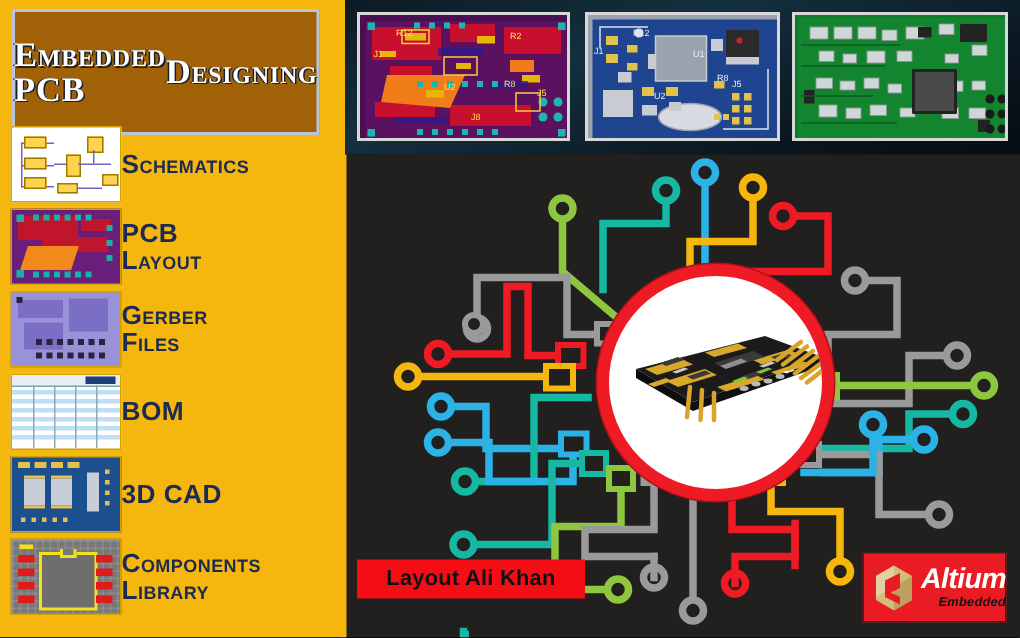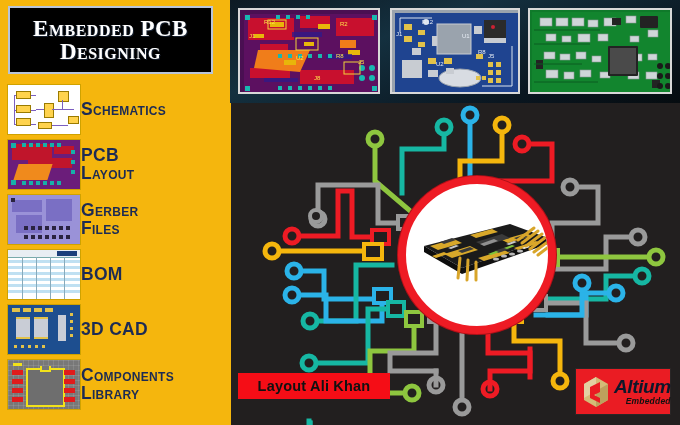--- a/index.html
+++ b/index.html
@@ -1,22 +1,22 @@
 <!DOCTYPE html>
 <html><head>
 <meta charset="utf-8">
 <style>
   html,body{margin:0;padding:0;background:#000;}
   body{width:680px;height:425px;overflow:hidden;font-family:"Liberation Sans",sans-serif;}
   #root{position:relative;width:680px;height:425px;background:#161312;overflow:hidden;}
 
   
   #sidebar{position:absolute;left:0;top:0;width:230px;height:425px;background:#f5b60d;}
-  #title-box{position:absolute;left:8px;top:6px;width:205px;height:68px;background:#000000;
-             border:2px solid #b8c4d8;box-sizing:border-box;display:flex;flex-direction:column;
+  #title-box{position:absolute;left:8px;top:6px;width:205px;height:84px;background:#a16207;
+             border:2px solid #b8c4d8;box-sizing:border-box;display:flex;flex-direction:row;
              align-items:center;justify-content:center;}
   .title-line{color:#ffffff;font-family:"Liberation Serif",serif;font-weight:bold;
               font-variant:small-caps;letter-spacing:.5px;line-height:1.02;
               text-shadow:1px 1px 0 #16202f,-1px 0 0 #16202f;}
   #title-l1{font-size:23px;}
   #title-l2{font-size:23px;}
 
   #items{position:absolute;left:0;top:82px;width:230px;}
   .item{display:flex;align-items:center;height:55px;}
   .thumb{width:72px;height:49px;margin-left:7px;flex:none;border:1px solid #cfa200;
@@ -68,21 +68,21 @@
   #board3d{position:absolute;left:12px;top:34px;width:134px;height:74px;}
 
   #nametag{position:absolute;left:8px;top:270px;width:152px;height:26px;background:#f50d16;
            display:flex;align-items:center;justify-content:center;}
   #nametag span{color:#111;font-weight:bold;font-size:14.5px;letter-spacing:.2px;}
 
   #altium{position:absolute;left:345px;top:265px;width:96px;height:47px;background:#ea1c23;
           border:1px solid #2a2626;box-sizing:border-box;display:flex;align-items:center;}
   #al-mark{width:30px;height:34px;margin-left:5px;flex:none;}
   #al-text{margin-left:3px;line-height:1;}
-  #al-name{color:#0f172a;font-weight:bold;font-style:italic;font-size:19px;letter-spacing:-.4px;}
+  #al-name{color:#ffffff;font-weight:bold;font-style:italic;font-size:19px;letter-spacing:-.4px;}
   #al-sub{color:#111;font-weight:bold;font-style:italic;font-size:8.5px;letter-spacing:.2px;
           text-align:right;margin-top:1px;}
 
   #goldbar{position:absolute;left:227px;top:103px;width:4px;height:322px;background:#f5b60d;}
 </style>
 </head>
 <body>
 
 <div id="root">
 

